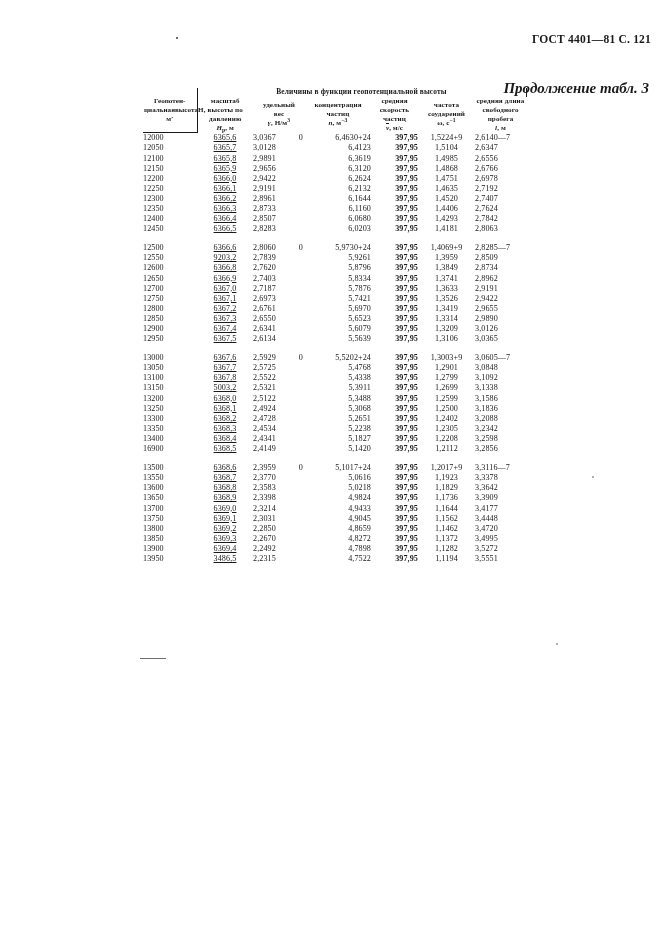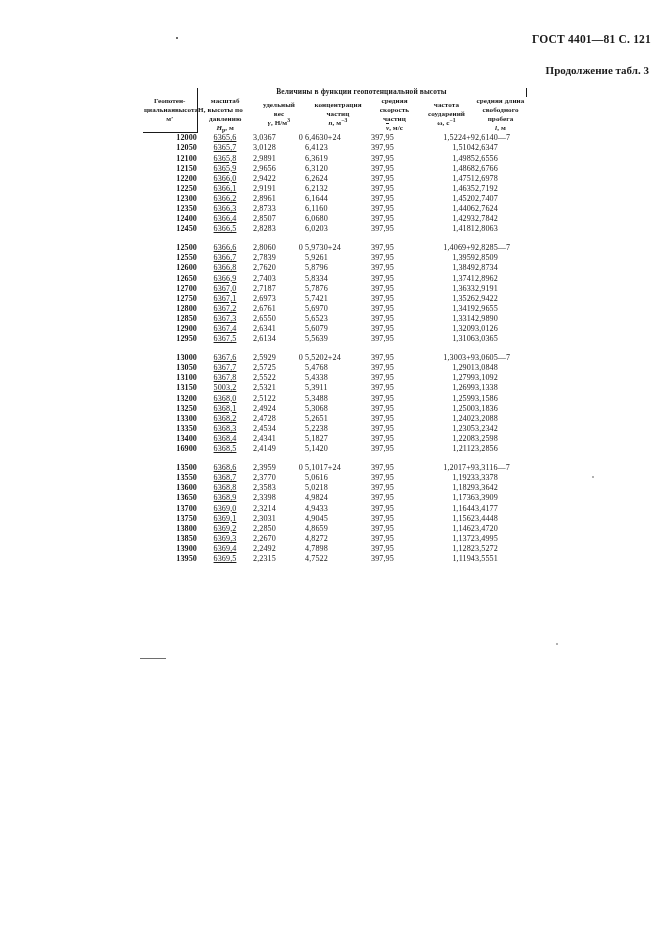--- a/index.html
+++ b/index.html
@@ -38,23 +38,24 @@
     left: 176px;
     width: 2px;
     height: 2px;
     background: #3a3a3a;
     border-radius: 50%;
   }
 
   
   .table-caption {
     position: absolute;
-    top: 64px;
+    top: 80px;
     right: 12px;
-    font-size: 11px;
+    font-size: 15px;
+    font-style: italic;
     font-weight: bold;
     white-space: nowrap;
   }
 
   
   .table-wrap {
     position: absolute;
     left: 143px;
     top: 88px;
     width: 383px;
@@ -145,26 +146,26 @@
   }
 
   
   td.dc {
     font-size: 8.1px;
     line-height: 10.1px;
     height: 10.1px;
     white-space: nowrap;
     letter-spacing: .1px;
   }
-  td.c-h   { text-align: right; font-weight: bold; }
+  td.c-h   { text-align: left; }
   td.c-hp  { text-align: center; text-decoration: underline; }
   td.c-gam { text-align: left;  padding-left: 4px; }
-  td.c-n   { text-align: left; }
-  td.c-v   { text-align: left; }
-  td.c-w   { text-align: right; }
+  td.c-n   { text-align: right; }
+  td.c-v   { text-align: right; font-weight: bold; }
+  td.c-w   { text-align: center; }
   td.c-l   { text-align: left; padding-left: 6px; }
 
   
   .gam-wrap {
     display: flex;
     justify-content: space-between;
     align-items: baseline;
     padding-right: 2px;
   }
   .gam-exp {
@@ -432,21 +433,21 @@
                 <span class="gam-exp">0</span>
               </span>
             </td>
             <td class="dc c-n v-mid">5,9730+24</td>
             <td class="dc c-v v-mid">397,95</td>
             <td class="dc c-w v-mid">1,4069+9</td>
             <td class="dc c-l v-mid v-right">2,8285—7</td>
           </tr>
           <tr>
             <td class="dc c-h v-left">12550</td>
-            <td class="dc c-hp v-mid">6366,7</td>
+            <td class="dc c-hp v-mid">9203,2</td>
             <td class="dc c-gam v-mid">
               <span class="gam-wrap">
                 <span>2,7839</span>
                 <span class="gam-exp empty">0</span>
               </span>
             </td>
             <td class="dc c-n v-mid">5,9261</td>
             <td class="dc c-v v-mid">397,95</td>
             <td class="dc c-w v-mid">1,3959</td>
             <td class="dc c-l v-mid v-right">2,8509</td>
@@ -842,21 +843,21 @@
                 <span class="gam-exp empty">0</span>
               </span>
             </td>
             <td class="dc c-n v-mid">4,7898</td>
             <td class="dc c-v v-mid">397,95</td>
             <td class="dc c-w v-mid">1,1282</td>
             <td class="dc c-l v-mid v-right">3,5272</td>
           </tr>
           <tr>
             <td class="dc c-h v-left">13950</td>
-            <td class="dc c-hp v-mid">6369,5</td>
+            <td class="dc c-hp v-mid">3486,5</td>
             <td class="dc c-gam v-mid">
               <span class="gam-wrap">
                 <span>2,2315</span>
                 <span class="gam-exp empty">0</span>
               </span>
             </td>
             <td class="dc c-n v-mid">4,7522</td>
             <td class="dc c-v v-mid">397,95</td>
             <td class="dc c-w v-mid">1,1194</td>
             <td class="dc c-l v-mid v-right">3,5551</td>

